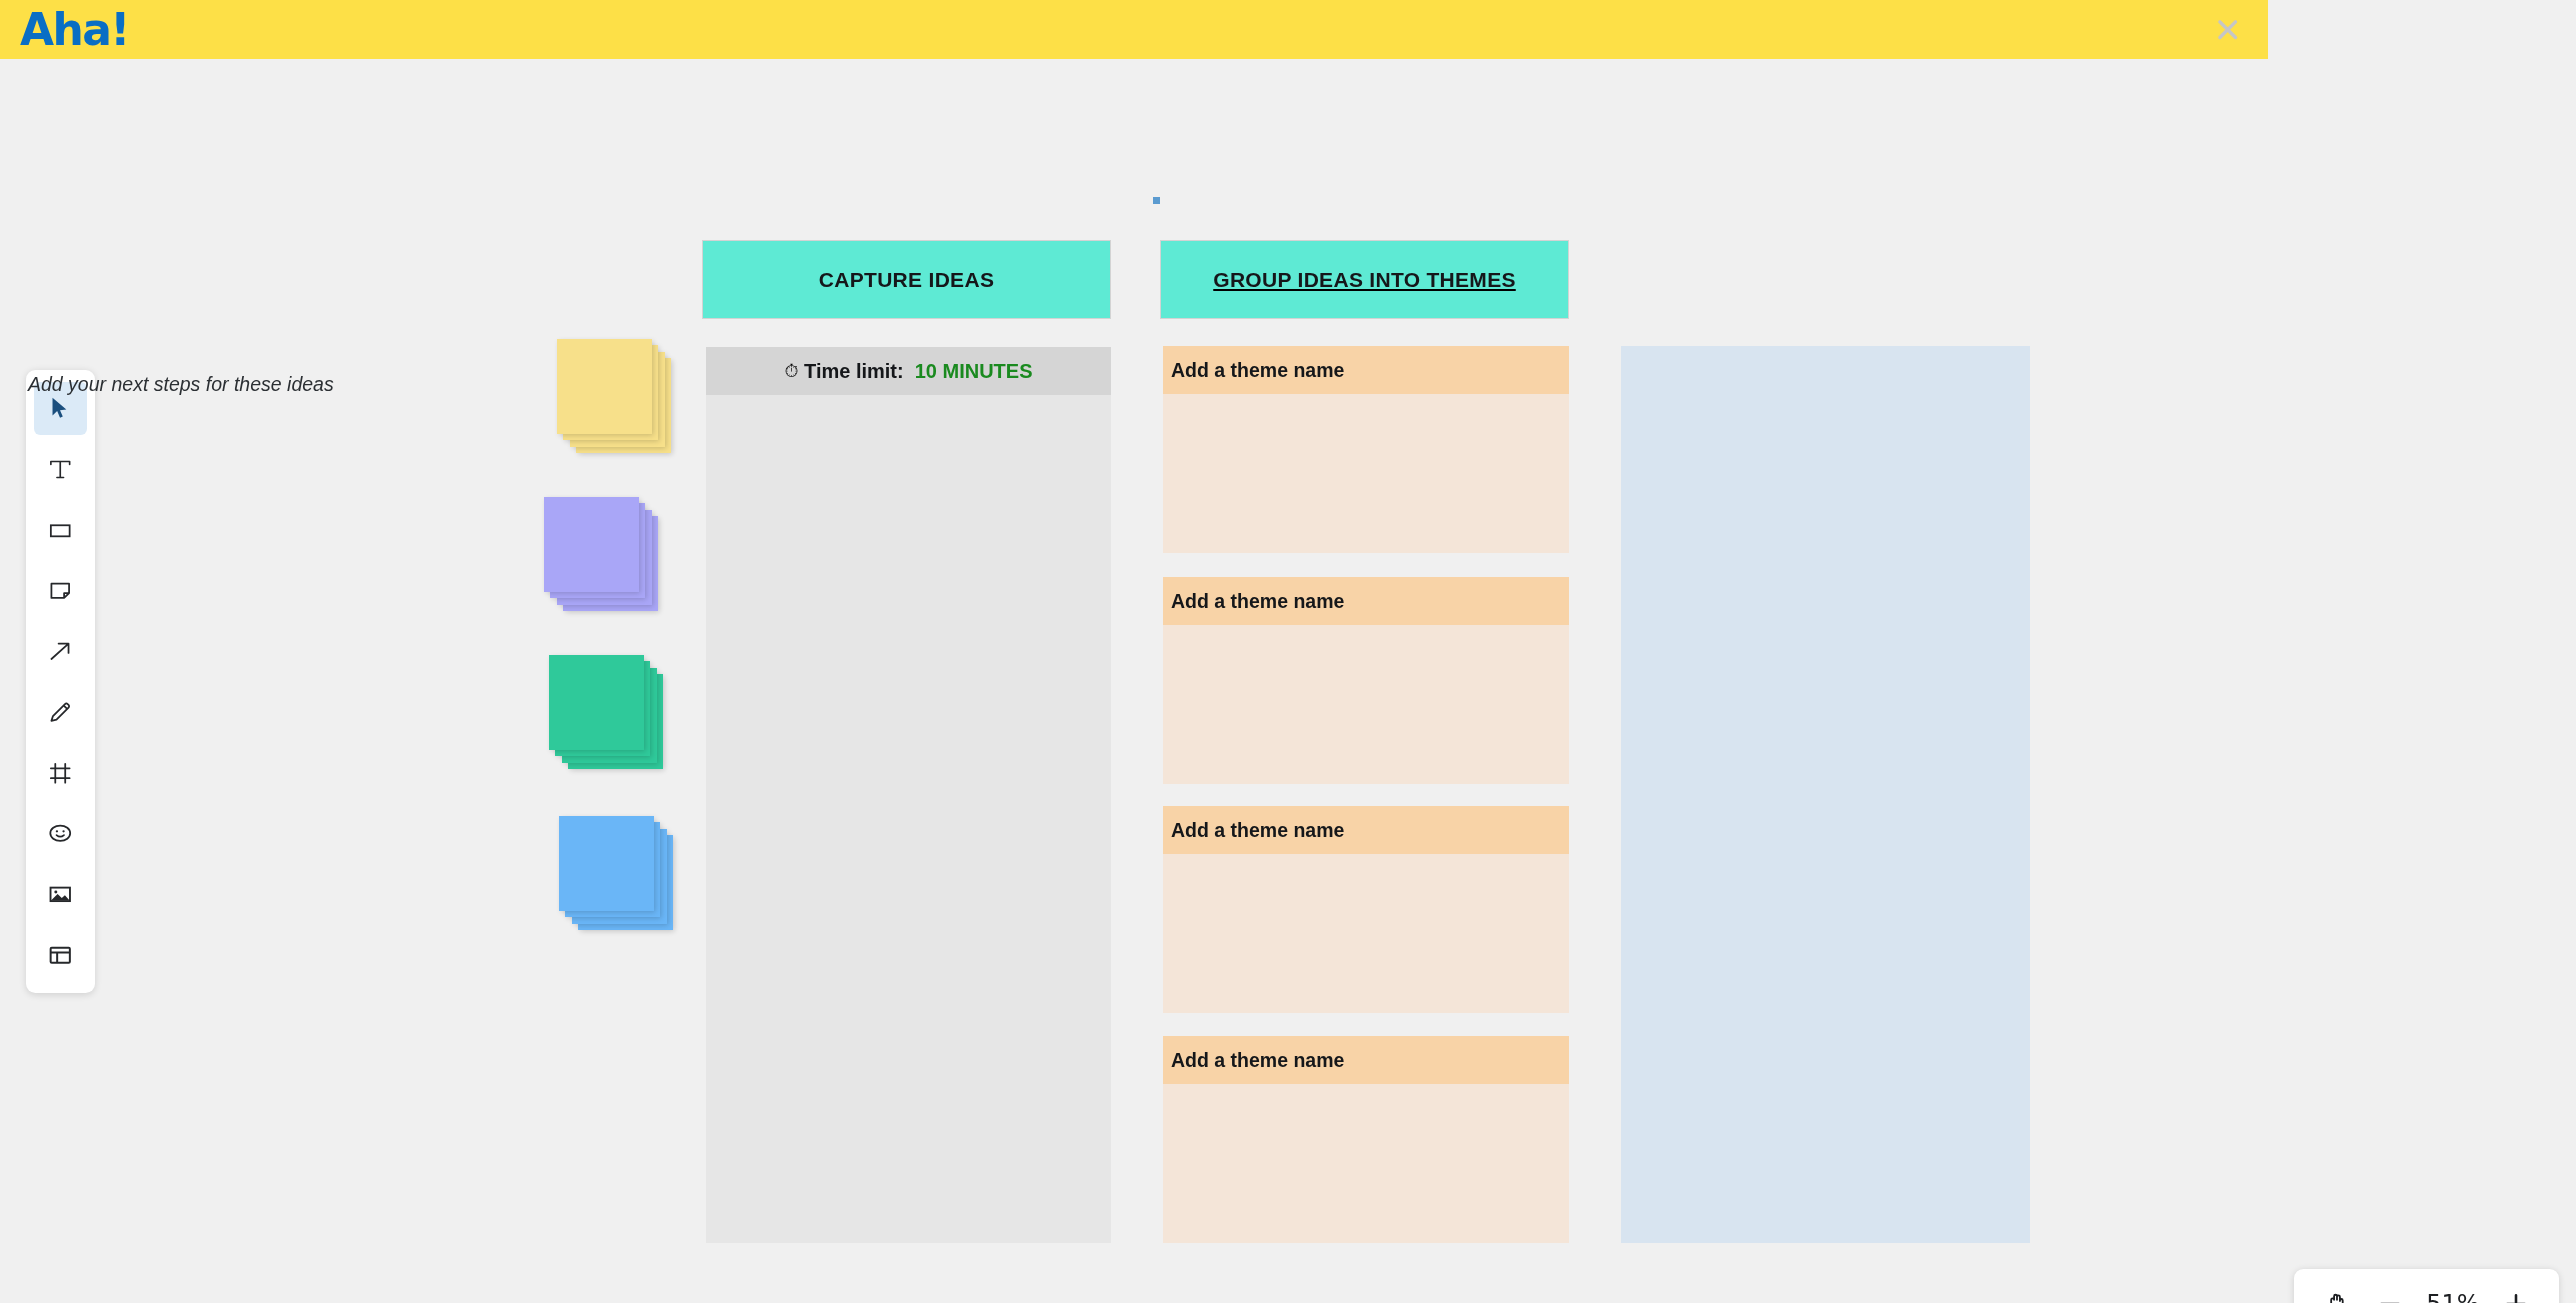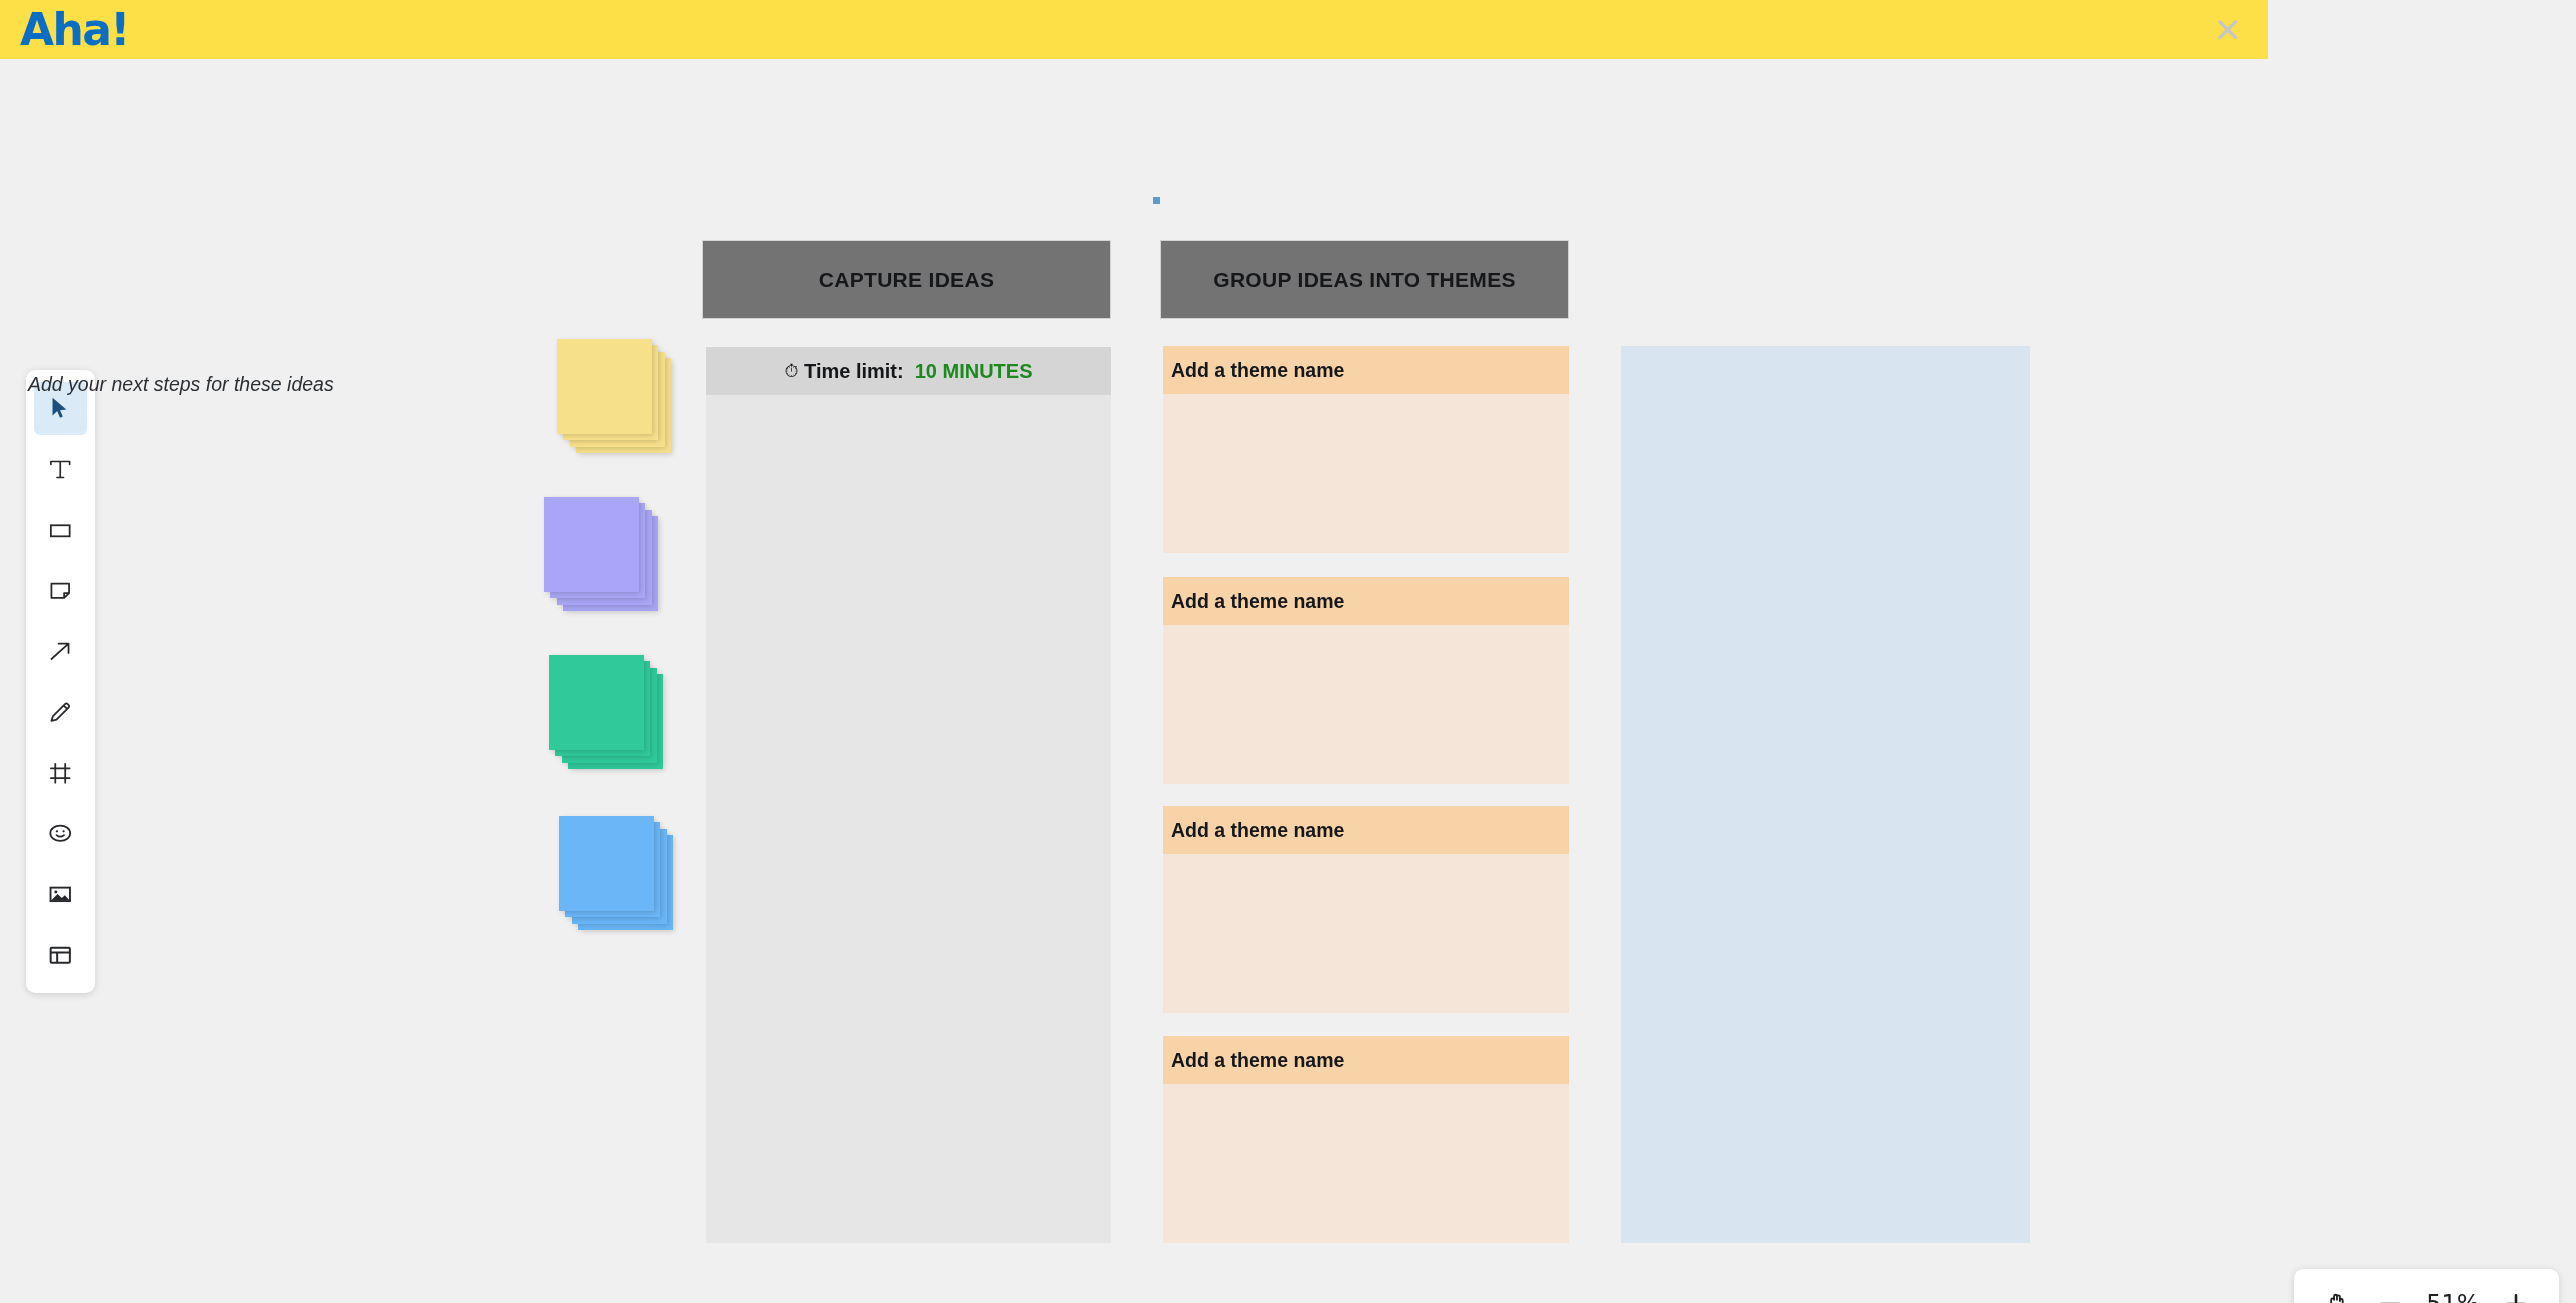--- a/index.html
+++ b/index.html
@@ -81,21 +81,21 @@
     justify-content: center;
     cursor: pointer;
     margin: 3.9px 0;
   }
   .tool.selected { background: #dbeaf7; }
   .tool svg { display:block; }
 
   
   .col-header {
     position: absolute;
-    background: #737373;
+    background: #5eead4;
     border: 1.6px solid #d3d3d3;
     display: flex;
     align-items: center;
     justify-content: center;
     box-sizing: border-box;
   }
   .col-header-title {
     font-size: 21px;
     font-weight: bold;
     letter-spacing: 0.3px;
@@ -129,21 +129,21 @@
     color: #15171a;
   }
   .timelimit-value {
     font-size: 20px;
     font-weight: bold;
     color: #1a8a1f;
     margin-left: 5.5px;
   }
 
   
-  #col-themes-header { left: 1160px; top: 181px; width: 409px; height: 79px; }
+  #col-themes-header { left: 1160px; top: 181px; width: 409px; height: 79px; text-decoration: underline; }
   #col-themes-body {
     position: absolute;
     left: 1163px; top: 287px;
     width: 406px; height: 897px;
   }
   .theme-card {
     position: absolute;
     left: 0;
     width: 406px;
     background: #f4e5d8;

